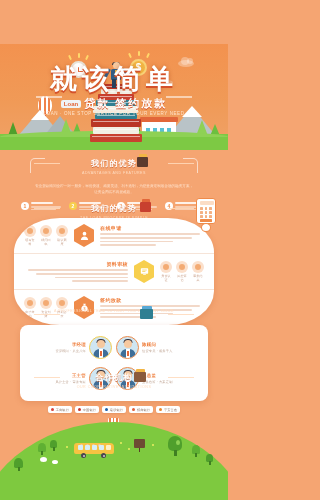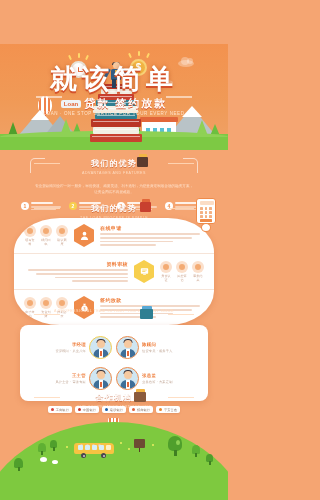--- a/index.html
+++ b/index.html
@@ -535,21 +535,21 @@
         </div>
         <div class="tmeta">
           <div class="tname">张总监</div>
           <div class="trole">业务总监 · 方案定制</div>
         </div>
       </div>
 
     </div>
   </div>
 
-  <div class="sec" style="top:392px;">
+  <div class="sec" style="top:372px;">
     <div class="sec-head">
       <div class="line l"></div>
         <div class="line r"></div>
       <div class="t">合作机构</div>
       <div class="s">OUR COOPERATIVE INSTITUTIONS</div>
       <div class="hero-badge" style="left:134px;top:-3px;width:12px">
         <div class="bt" style="background:#f2b544;width:9px"></div>
         <div class="bx" style="background:#8a5a3c;width:12px"></div>
       </div>
     </div>

